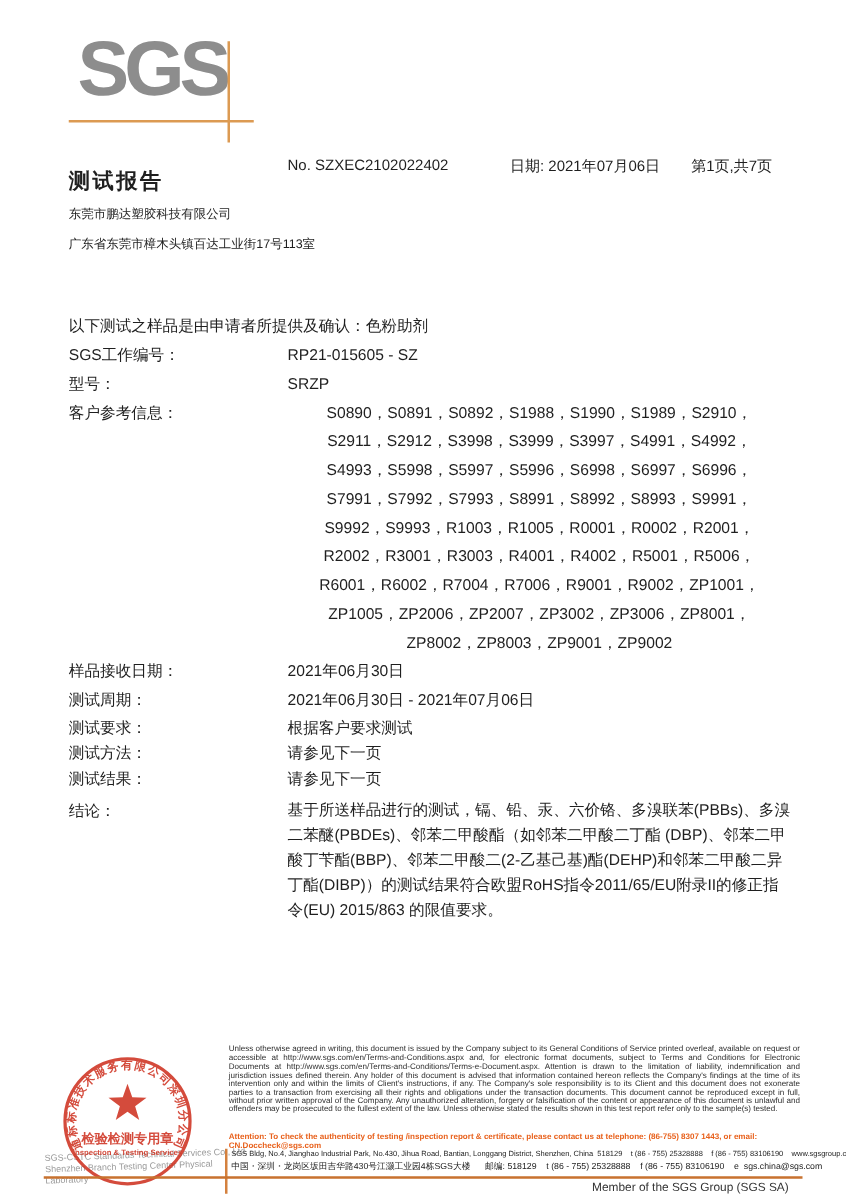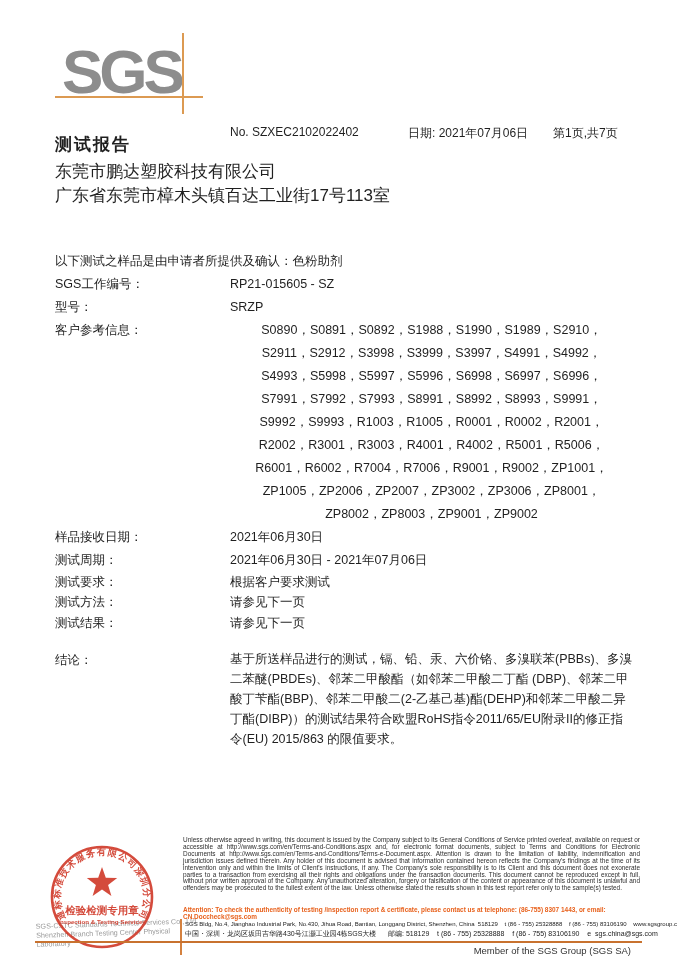--- a/index.html
+++ b/index.html
@@ -3,45 +3,45 @@
 <meta charset="utf-8">
 <style>
   html,body { margin:0; padding:0; }
   body {
     width:677px; height:959px; position:relative; background:#ffffff;
     font-family:"Liberation Sans","DejaVu Sans",sans-serif; color:#1f1f1f;
     overflow:hidden;
   }
   
   .logo-text{
-    position:absolute; left:62px; top:40px;
+    position:absolute; left:62px; top:24px;
     font-size:62px; font-weight:bold; color:#8d8d8d;
     letter-spacing:-4px; line-height:64px;
   }
   .logo-hline{ position:absolute; left:55px; top:96px; width:148px; height:2px; background:#dc9a52; }
   .logo-vline{ position:absolute; left:182px; top:33px; width:2px; height:81px; background:#dc9a52; }
 
   .title-row{ position:absolute; left:55px; top:121px; width:577px; height:22px; }
   .doc-title{ position:absolute; left:0; top:12px; font-size:17px; font-weight:bold; letter-spacing:2px; }
   .report-no{ position:absolute; left:175px; top:4px; font-size:12px; }
   .report-date{ position:absolute; left:353px; top:4px; font-size:12px; }
   .report-pages{ position:absolute; left:498px; top:4px; font-size:12px; }
 
-  .applicant{ position:absolute; left:55px; top:160px; font-size:17px; line-height:24px; }
+  .applicant{ position:absolute; left:55px; top:160px; font-size:10px; line-height:24px; }
 
   
   .content{ position:absolute; left:55px; top:250px; width:578px; font-size:12.5px; }
   .intro{ line-height:23px; }
   .frow{ display:flex; line-height:23px; }
   .frow .lbl{ width:175px; flex-shrink:0; }
   .frow .val{ flex:1; }
   .frow.tight{ line-height:20px; }
   .ref-line{ line-height:23px;text-align:center; }
   .conclusion .val{ line-height:20px; }
-  .conclusion{ margin-top:14px; }
+  .conclusion{ margin-top:3px; }
 
   
   .footer{ position:absolute; left:0; top:835px; width:677px; height:124px; font-family:"Liberation Sans","DejaVu Sans",sans-serif; }
   .stamp-company{
     position:absolute; left:36px; top:84px; width:164px;
     font-size:7.2px; line-height:9px; color:#9b9b9b; transform:rotate(-2deg);
   }
   .stamp-svg{ position:absolute; left:40px; top:8px; }
   .disclaimer{
     position:absolute; left:183px; top:2px; width:457px;

